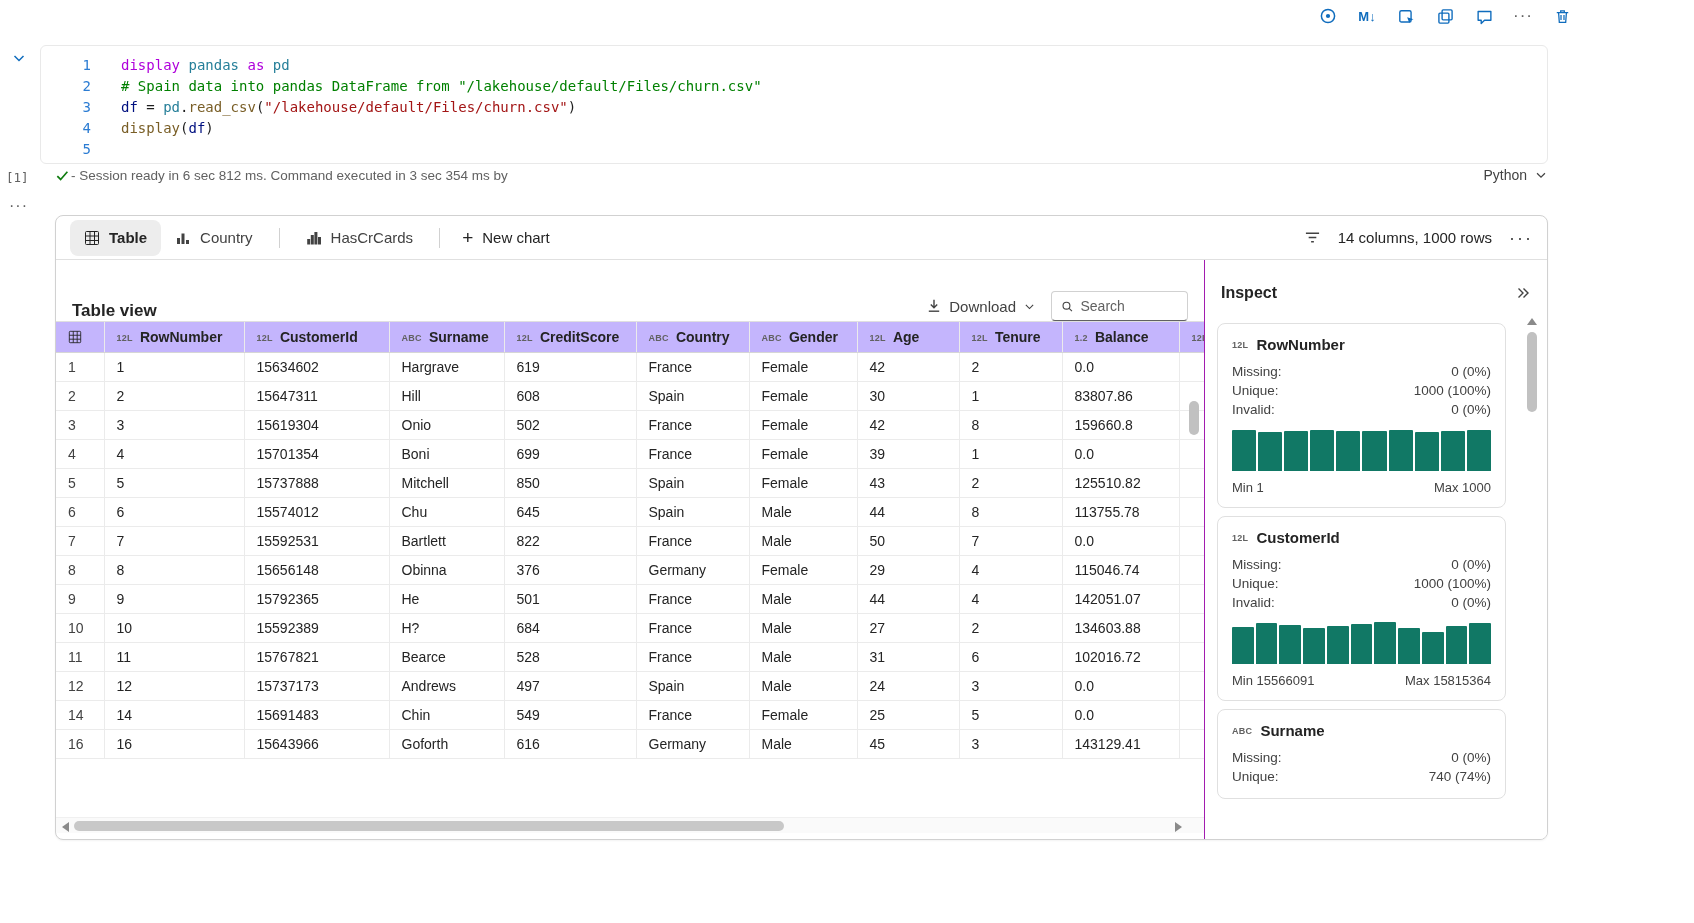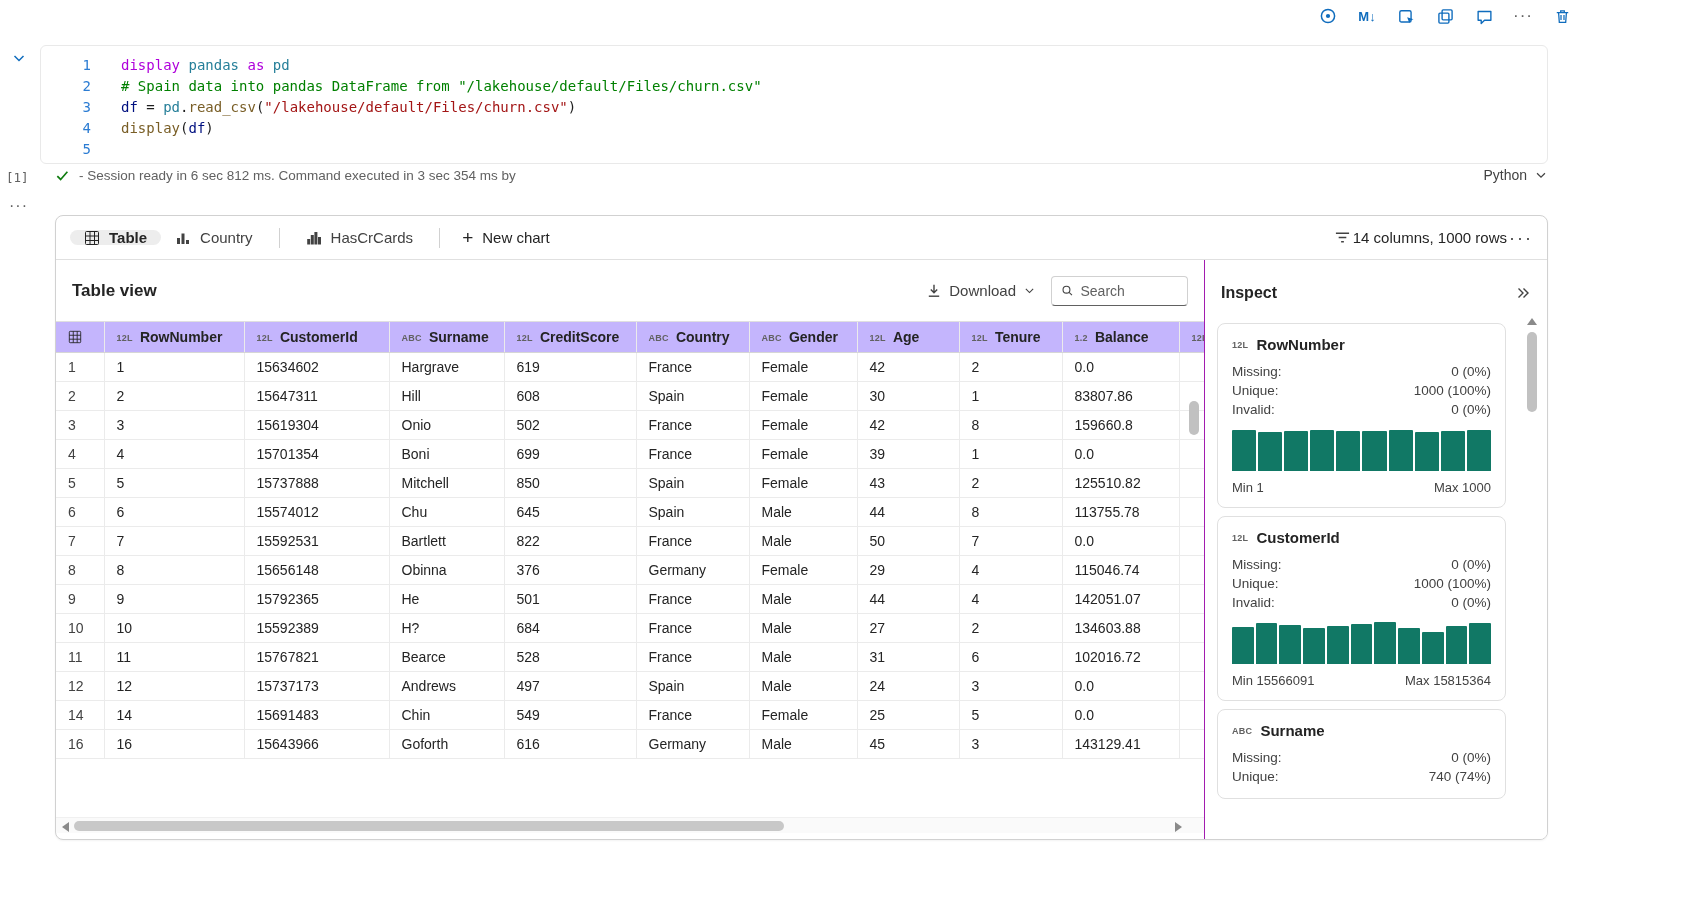--- a/index.html
+++ b/index.html
@@ -21,39 +21,39 @@
   
   .code-cell{position:absolute;left:40px;top:45px;width:1508px;height:119px;border:1px solid #e9e9e9;border-radius:6px;background:#fff;
              font-family:"DejaVu Sans Mono",monospace;font-size:14px;line-height:21px;padding-top:9px;overflow:hidden}
   .code-line{display:flex}
   .ln{width:50px;text-align:right;color:#2b7cd3;flex:none;user-select:none}
   .lt{margin-left:30px;white-space:pre;color:#1e1e1e}
   .tk-kw{color:#af00db}.tk-cm{color:#008000}.tk-str{color:#a31515}.tk-fn{color:#795e26}
   .tk-var{color:#001080}.tk-mod{color:#267f99}.tk-pl{color:#1e1e1e}
 
   
-  .status-row{position:absolute;left:55px;top:167px;width:1493px;display:flex;align-items:center;gap:9px;font-size:13.5px;color:#616161}
+  .status-row{position:absolute;left:55px;top:167px;width:1493px;display:flex;align-items:center;gap:1px;font-size:13.5px;color:#616161}
   .check-icon{color:#107c10}
   .lang{margin-left:auto;color:#424242;font-size:14px;display:flex;gap:7px;align-items:center;cursor:pointer}
 
   
   .output-card{position:absolute;left:55px;top:215px;width:1493px;height:625px;border:1px solid #d1d1d1;border-radius:8px;background:#fff;overflow:hidden;box-shadow:0 1px 2px rgba(0,0,0,.05)}
 
   .tabbar{height:44px;display:flex;align-items:center;padding:0 14px;border-bottom:1px solid #e0e0e0}
-  .tab{display:flex;align-items:center;gap:9px;height:15px;padding:0 14px;border-radius:8px;font-size:15px;color:#424242;cursor:pointer;white-space:nowrap}
+  .tab{display:flex;align-items:center;gap:9px;height:36px;padding:0 14px;border-radius:8px;font-size:15px;color:#424242;cursor:pointer;white-space:nowrap}
   .tab.active{background:#ededed;font-weight:700;color:#242424}
   .tab-sep{width:1px;height:20px;background:#d1d1d1;margin:0 12px;flex:none}
   .new-chart{display:flex;align-items:center;gap:9px;font-size:15px;color:#242424;padding:0 10px;cursor:pointer;white-space:nowrap}
   .plus{font-size:19px;font-weight:400;line-height:16px}
-  .tab-right{margin-left:auto;display:flex;align-items:center;gap:2px;font-size:15px;color:#242424}
+  .tab-right{margin-left:auto;display:flex;align-items:center;gap:17px;font-size:15px;color:#242424}
   .more-dots{color:#424242;font-size:18px;letter-spacing:2px;cursor:pointer;line-height:10px}
 
   .content-row{display:flex;height:579px}
   .table-area{width:1148px;flex:none;position:relative;display:flex;flex-direction:column}
-  .table-toolbar{height:61px;display:flex;align-items:center;padding:0 16px;flex:none}
+  .table-toolbar{height:61px;display:flex;align-items:flex-end;padding:0 16px;flex:none}
   .tv-title{font-size:17px;font-weight:700;color:#242424}
   .tt-right{margin-left:auto;display:flex;align-items:center;gap:15px}
   .download-btn{display:flex;align-items:center;gap:7px;font-size:15px;color:#424242;cursor:pointer}
   .search-box{width:137px;height:30px;border:1px solid #d1d1d1;border-bottom:1px solid #616161;border-radius:4px;display:flex;align-items:center;padding:0 9px;gap:7px;color:#424242}
   .search-box input{border:none;outline:none;width:100%;font-size:14px;color:#242424;font-family:"Liberation Sans",sans-serif;background:transparent}
   .search-box input::placeholder{color:#616161}
 
   .grid-wrap{position:relative;height:496px;overflow:hidden;border-top:1px solid #e0e0e0;flex:none}
   table.grid{border-collapse:collapse;table-layout:fixed;width:1183px;font-size:14px}
   table.grid th,table.grid td{border-right:1px solid #ebebeb;border-bottom:1px solid #ebebeb;padding:0 12px;height:29px;text-align:left;white-space:nowrap;overflow:hidden}

